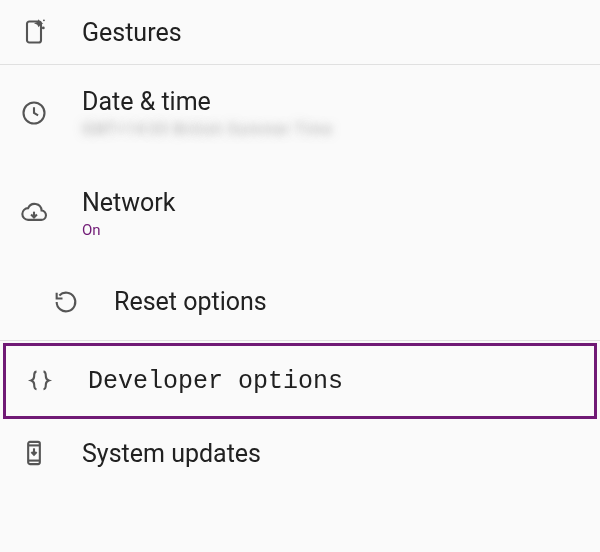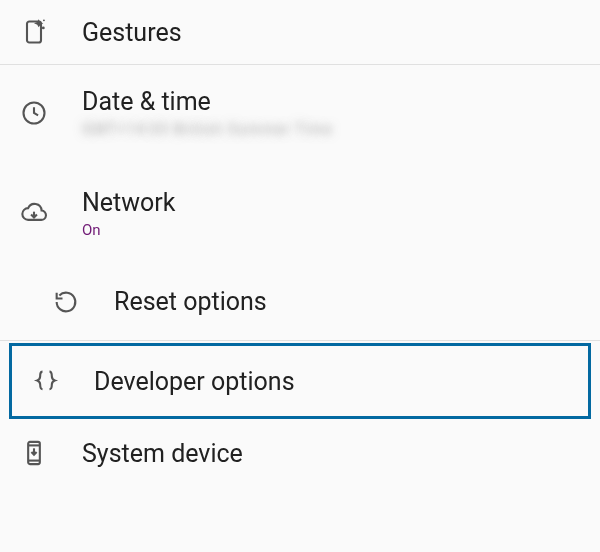--- a/index.html
+++ b/index.html
@@ -63,22 +63,23 @@
       text-shadow: 0 0 10px rgba(100,100,100,0.6);
       user-select: none;
       letter-spacing: 1px;
     }
     .divider {
       height: 1px;
       background: #e0e0e0;
       margin-left: 0;
     }
     .highlight-wrap {
-      border: 3px solid #0369a1;
-      margin: 2px 9px;
+      border: 3px solid #701a75;
+      margin: 2px 3px;
+      font-family: Liberation Mono, monospace;
     }
     .highlight-wrap .item {
       background: #fafafa;
     }
     
     .gesture-svg {
       fill: #555;
       stroke: none;
     }
   </style>
@@ -164,17 +165,17 @@
     <div class="icon-col">
       <svg viewBox="0 0 24 24">
         <rect x="7" y="2.5" width="10" height="19" rx="1.5" ry="1.5"></rect>
         <line x1="7" y1="5.5" x2="17" y2="5.5"></line>
         <line x1="7" y1="18.5" x2="17" y2="18.5"></line>
         <path d="M12 8 v5"></path>
         <path d="M9.8 11.2 L12 13.5 l2.2-2.3"></path>
       </svg>
     </div>
     <div class="text-col">
-      <span class="title">System device</span>
+      <span class="title">System updates</span>
     </div>
   </div>
 
 </div>
 
 </body></html>

